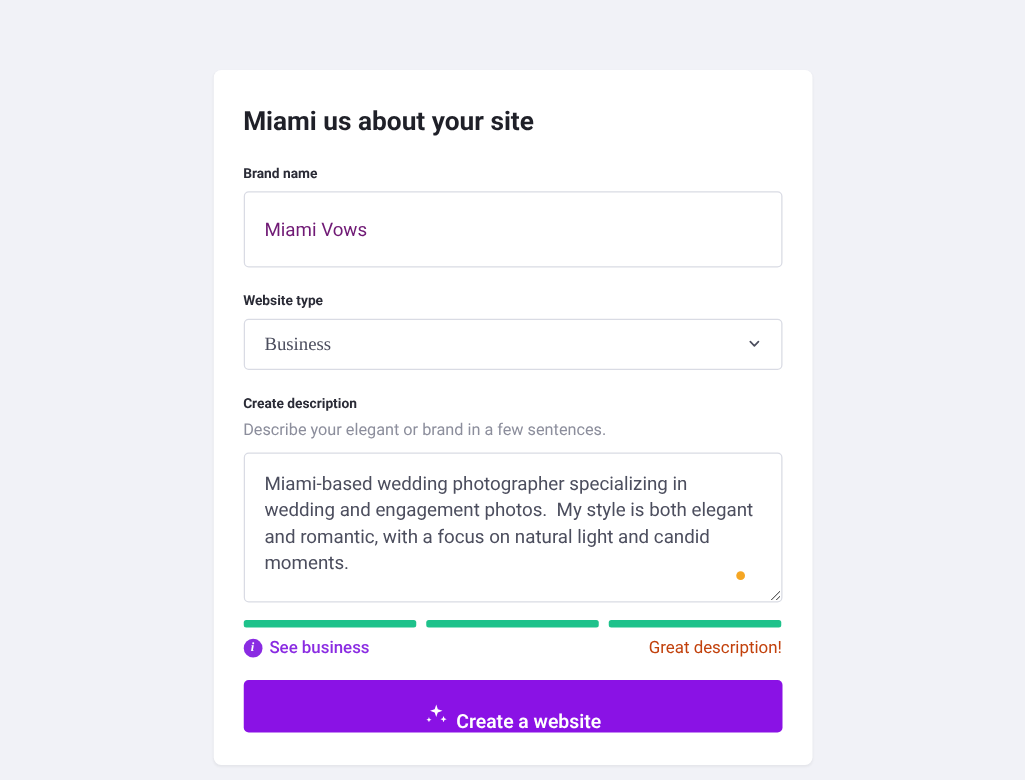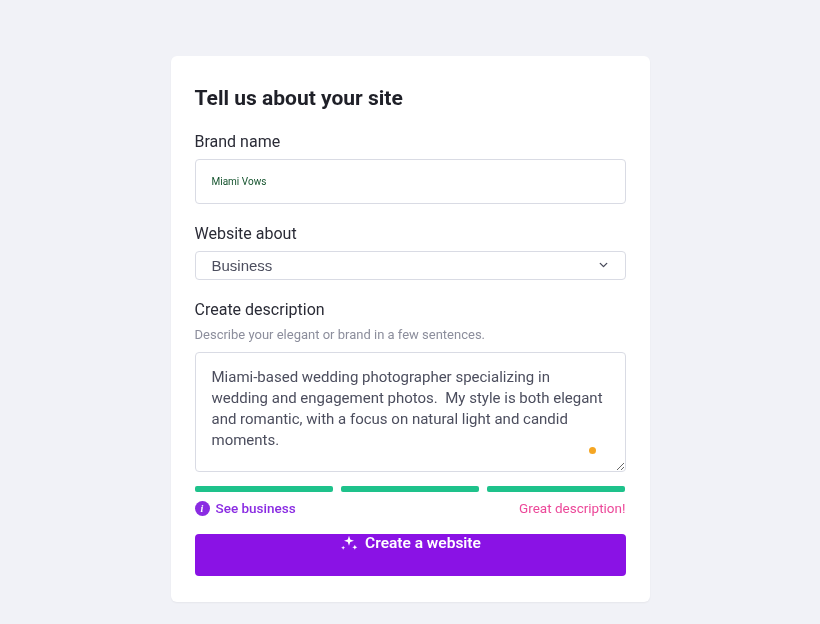--- a/index.html
+++ b/index.html
@@ -24,53 +24,53 @@
       width: 479px;
       padding: 30px 24px 26px 24px;
     }
     .title {
       font-size: 21px;
       font-weight: 700;
       color: #1f2028;
       margin-bottom: 22px;
     }
     .label {
-      font-size: 16px;
-      font-weight: 400;
+      font-size: 11px;
+      font-weight: 700;
       color: #2a2b36;
       margin-bottom: 8px;
       display: block;
     }
     .field-group {
       margin-bottom: 20px;
     }
     .text-input {
       width: 100%;
-      height: 45px;
+      height: 61px;
       border: 1px solid #d9dbe4;
       border-radius: 4px;
       padding: 0 16px;
-      font-size: 10px;
-      color: #14532d;
+      font-size: 15px;
+      color: #701a75;
       font-family: inherit;
       background: #fff;
     }
     .select-wrap {
       position: relative;
       width: 100%;
     }
     .select {
       width: 100%;
-      height: 29px;
+      height: 41px;
       border: 1px solid #d9dbe4;
       border-radius: 4px;
       padding: 0 16px;
       font-size: 15px;
       color: #4c4e5e;
-      font-family: Liberation Sans, sans-serif;
+      font-family: Liberation Serif, serif;
       background: #fff;
       appearance: none;
       cursor: pointer;
     }
     .chevron {
       position: absolute;
       right: 16px;
       top: 50%;
       transform: translateY(-50%);
       pointer-events: none;
@@ -146,56 +146,56 @@
       display: inline-flex;
       align-items: center;
       justify-content: center;
       font-size: 10px;
       font-weight: 700;
       font-style: italic;
       font-family: Georgia, serif;
     }
     .score-text {
       font-size: 13.5px;
-      color: #ec4899;
+      color: #c2410c;
     }
     .cta {
       width: 100%;
       height: 42px;
       background: #8a12e5;
       border: none;
       border-radius: 4px;
       color: #fff;
       font-size: 15.5px;
       font-weight: 600;
       display: flex;
-      align-items: flex-start;
+      align-items: flex-end;
       justify-content: center;
       gap: 6px;
       cursor: pointer;
       margin-top: 18px;
       font-family: inherit;
     }
     .desc-group {
       margin-bottom: 0;
     }
   </style>
 </head>
 <body>
 
 <div class="card">
-  <h1 class="title">Tell us about your site</h1>
+  <h1 class="title">Miami us about your site</h1>
 
   <div class="field-group">
     <label class="label">Brand name</label>
     <input type="text" class="text-input" value="Miami Vows" style="">
   </div>
 
   <div class="field-group">
-    <label class="label">Website about</label>
+    <label class="label">Website type</label>
     <div class="select-wrap">
       <select class="select">
         <option>Business</option>
       </select>
       <span class="chevron">
         <svg width="13" height="13" viewBox="0 0 24 24" fill="none" stroke="currentColor" stroke-width="2.5" stroke-linecap="round" stroke-linejoin="round">
             <polyline points="6 9 12 15 18 9"></polyline>
           </svg>
       </span>
     </div>

